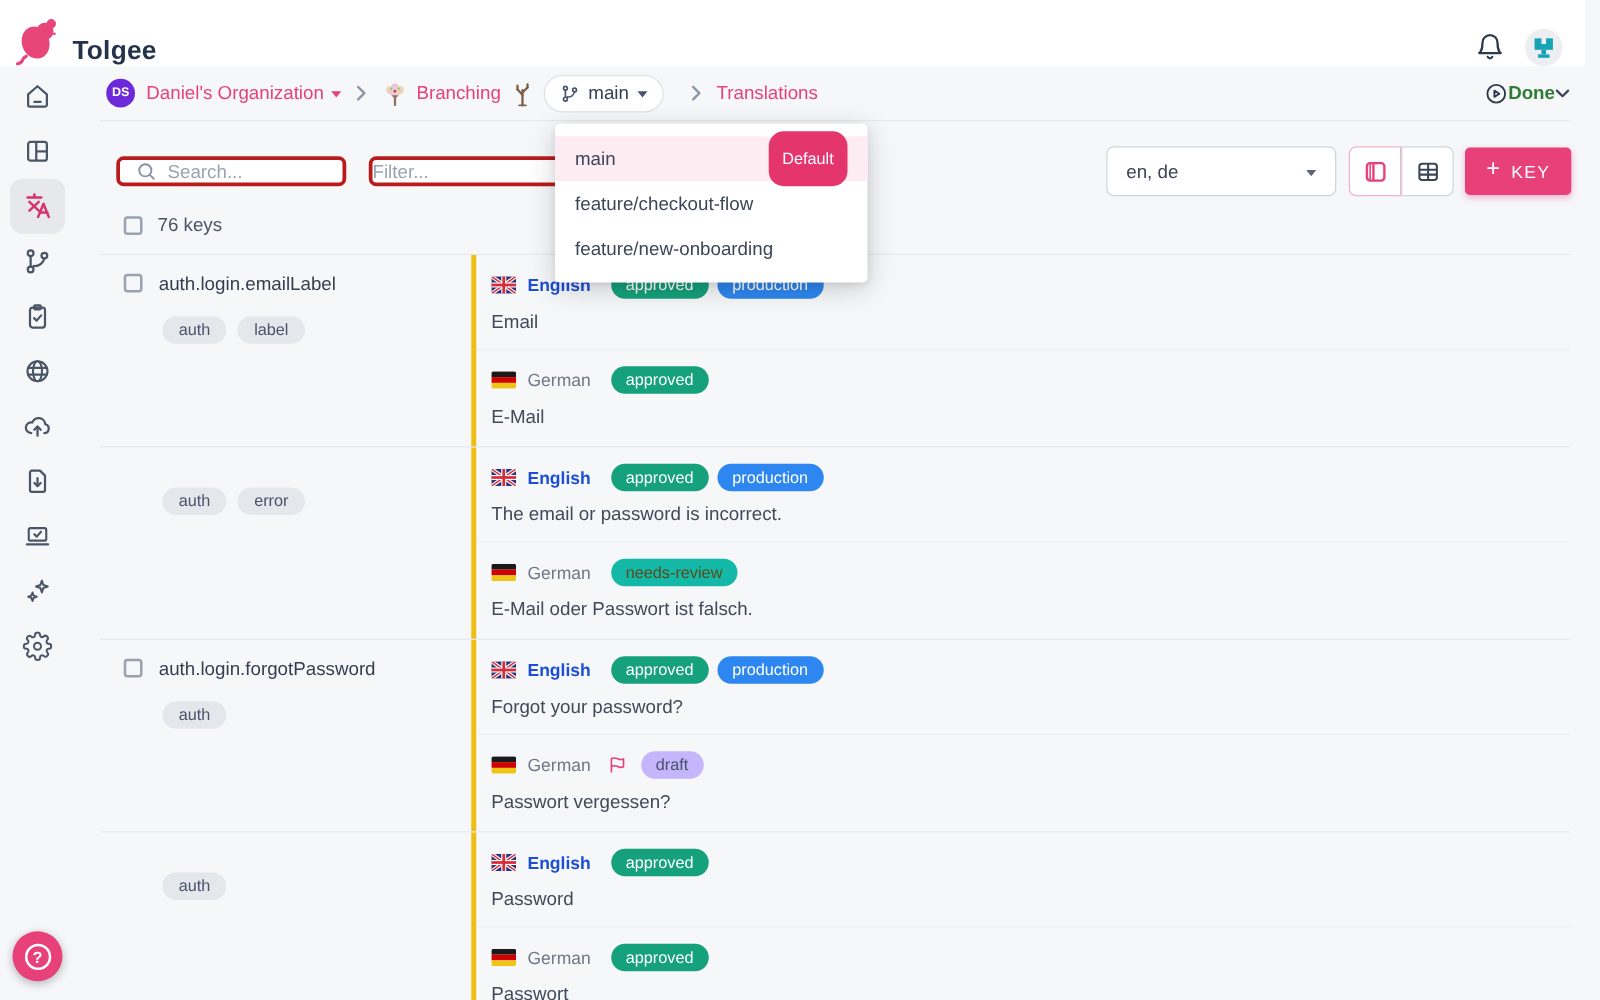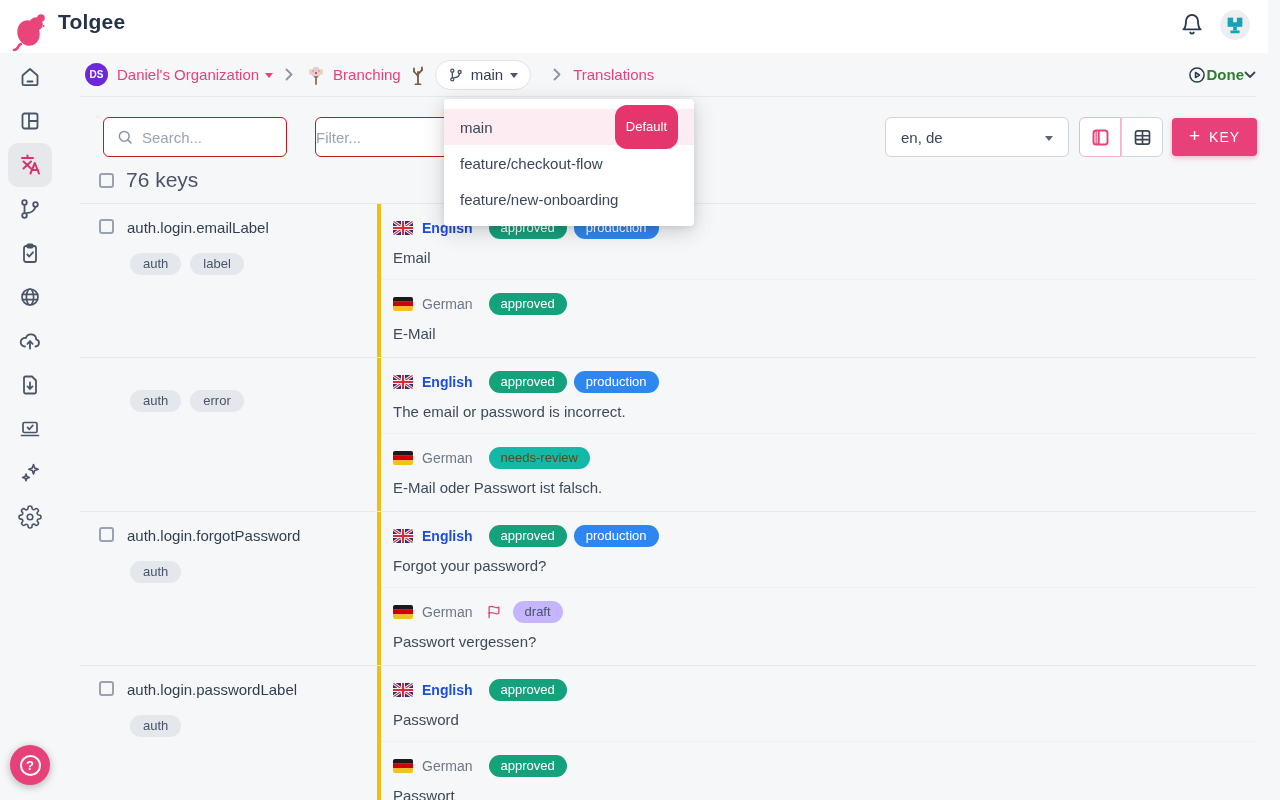--- a/index.html
+++ b/index.html
@@ -6,21 +6,21 @@
   html,body { margin:0; padding:0; }
   body {
     width:1280px; height:800px; overflow:hidden; position:relative;
     background:#f6f7f9; color:#333f50;
     font-family:"Liberation Sans", sans-serif;
   }
   svg { display:block; }
 
   
   .topbar { position:absolute; top:0; left:0; right:12px; height:53px; background:#ffffff;
-            display:flex; align-items:flex-start; padding:10px 18px 0 12px; z-index:5; }
+            display:flex; align-items:flex-end; padding:0 18px 0 12px; z-index:5; }
   .brand { font-size:21px; font-weight:bold; color:#24324a; margin-left:10px; letter-spacing:.2px; }
   .topbar-right { margin-left:auto; display:flex; align-items:center; gap:16px; }
   .icon-btn { background:none; border:none; padding:0; cursor:pointer; }
   .avatar { width:30px; height:30px; border-radius:50%; background:#eceef1;
             display:flex; align-items:center; justify-content:center; }
 
   
   .sidebar { position:absolute; top:53px; left:0; width:60px; bottom:0;
              display:flex; flex-direction:column; align-items:center; padding-top:2px; }
   .side-btn { width:44px; height:44px; display:flex; align-items:center; justify-content:center;
@@ -44,22 +44,22 @@
            border-top:5.5px solid currentColor; display:inline-block; margin-top:2px; }
   .sep { margin:0 12px; display:flex; align-items:center; }
   .tree { margin:0 8px 0 2px; }
   .branch-pill { display:flex; align-items:center; gap:7px; background:#fff; border:1px solid #dfe3e9;
                  border-radius:16px; height:30px; padding:0 12px; margin:0 10px 0 8px; color:#333f50; cursor:pointer; }
   .state { margin-left:auto; display:flex; align-items:center; gap:0; cursor:pointer;text-align:right; }
   .state-label { color:#2e7d32; font-weight:bold; }
 
   
   .toolbar { display:flex; align-items:center; padding:20px 23px 0 33px; }
-  .input-box { display:flex; align-items:center; background:#fff; border:1px solid #b91c1c;
-               border-radius:6px; height:40px;margin-left:10px; }
+  .input-box { display:flex; align-items:center; background:#fff; border:3px solid #b91c1c;
+               border-radius:6px; height:24px; }
   .search-box { width:184px; padding:0 10px 0 12px; margin-right:18px; gap:8px; }
   .filter-box { width:240px; padding:0 0; }
   input { border:none; outline:none; font-size:15px; color:#333f50; width:100%; background:transparent;
           font-family:inherit; padding:0; }
   input::placeholder { color:#9aa3b0; }
   .lang-select { margin-left:auto; width:184px; height:40px; background:#fff; border:1px solid #cfd5dd;
                  border-radius:6px; display:flex; align-items:center; justify-content:space-between;
                  padding:0 15px; font-size:15px; color:#3b4557; cursor:pointer; }
   .select-caret { color:#5a6472; }
   .view-toggle { display:flex; margin-left:10px; }
@@ -68,21 +68,21 @@
   .vt-left { border:1px solid #f0b3c9; border-radius:6px 0 0 6px; }
   .vt-right { border:1px solid #cfd5dd; border-left:1px solid #cfd5dd; border-radius:0 6px 6px 0; }
   .key-btn { margin-left:9px; width:85px; height:38px; background:#e8417a; color:#fff; border:none;
              border-radius:4px; font-size:14px; font-family:inherit; display:flex; align-items:center;
              justify-content:center; gap:9px; letter-spacing:1px; cursor:pointer;
              box-shadow:0 2px 5px rgba(232,65,122,.35); }
   .plus-glyph { font-size:19px; font-weight:normal; letter-spacing:0; margin-top:-2px; }
 
   
   .list-header { height:47px; display:flex; align-items:center; margin:0 24px 0 20px; padding-left:19px;
-                 border-bottom:1px solid #e7e9ee; gap:12px; font-size:21px; color:#49536a; }
+                 border-bottom:1px solid #e7e9ee; gap:12px; font-size:15px; color:#49536a; }
   .cb { width:15px; height:15px; border:2px solid #98a2b3; border-radius:3px; background:transparent;
         flex-shrink:0; cursor:pointer; }
   .row { display:flex; margin:0 24px 0 20px; border-bottom:1px solid #e7e9ee; height:154px; }
   .key-cell { width:297px; padding:15px 0 0 19px; }
   .key-line { display:flex; align-items:flex-start; gap:13px; }
   .key-name { font-size:15px; color:#333f50; line-height:17px; }
   .tags { display:flex; gap:9px; margin:17px 0 0 31px; }
   .tag { background:#e4e7eb; color:#49536a; font-size:13px; padding:3px 13px; border-radius:12px;
          line-height:16px; }
   .trans-cell { flex:1; border-left:4px solid #efbe12; display:flex; flex-direction:column; }
@@ -533,24 +533,20 @@
             <span data-name="status-badge" class="draft">draft</span>
           </span>
         </div>
         <div class="value" data-name="translation-value">Passwort vergessen?</div>
       </div>
     </div>
   </div>
 
   <div class="row" data-name="table-row">
     <div class="key-cell" data-name="key-cell">
-      <div class="key-line">
-        <span class="cb" data-name="row-checkbox"></span>
-        <span class="key-name" data-name="key-name">auth.login.passwordLabel</span>
-      </div>
       <div class="tags">
         <span class="tag" data-name="tag">auth</span>
       </div>
     </div>
     <div class="trans-cell" data-name="translations-cell">
       <div class="lang-block first" data-name="translation-english">
         <div class="lang-line">
           <span class="flag" data-name="flag-gb-icon">
             <svg width="20" height="14" viewBox="0 0 20 14">
                 <rect width="20" height="14" fill="#29337a"></rect>

